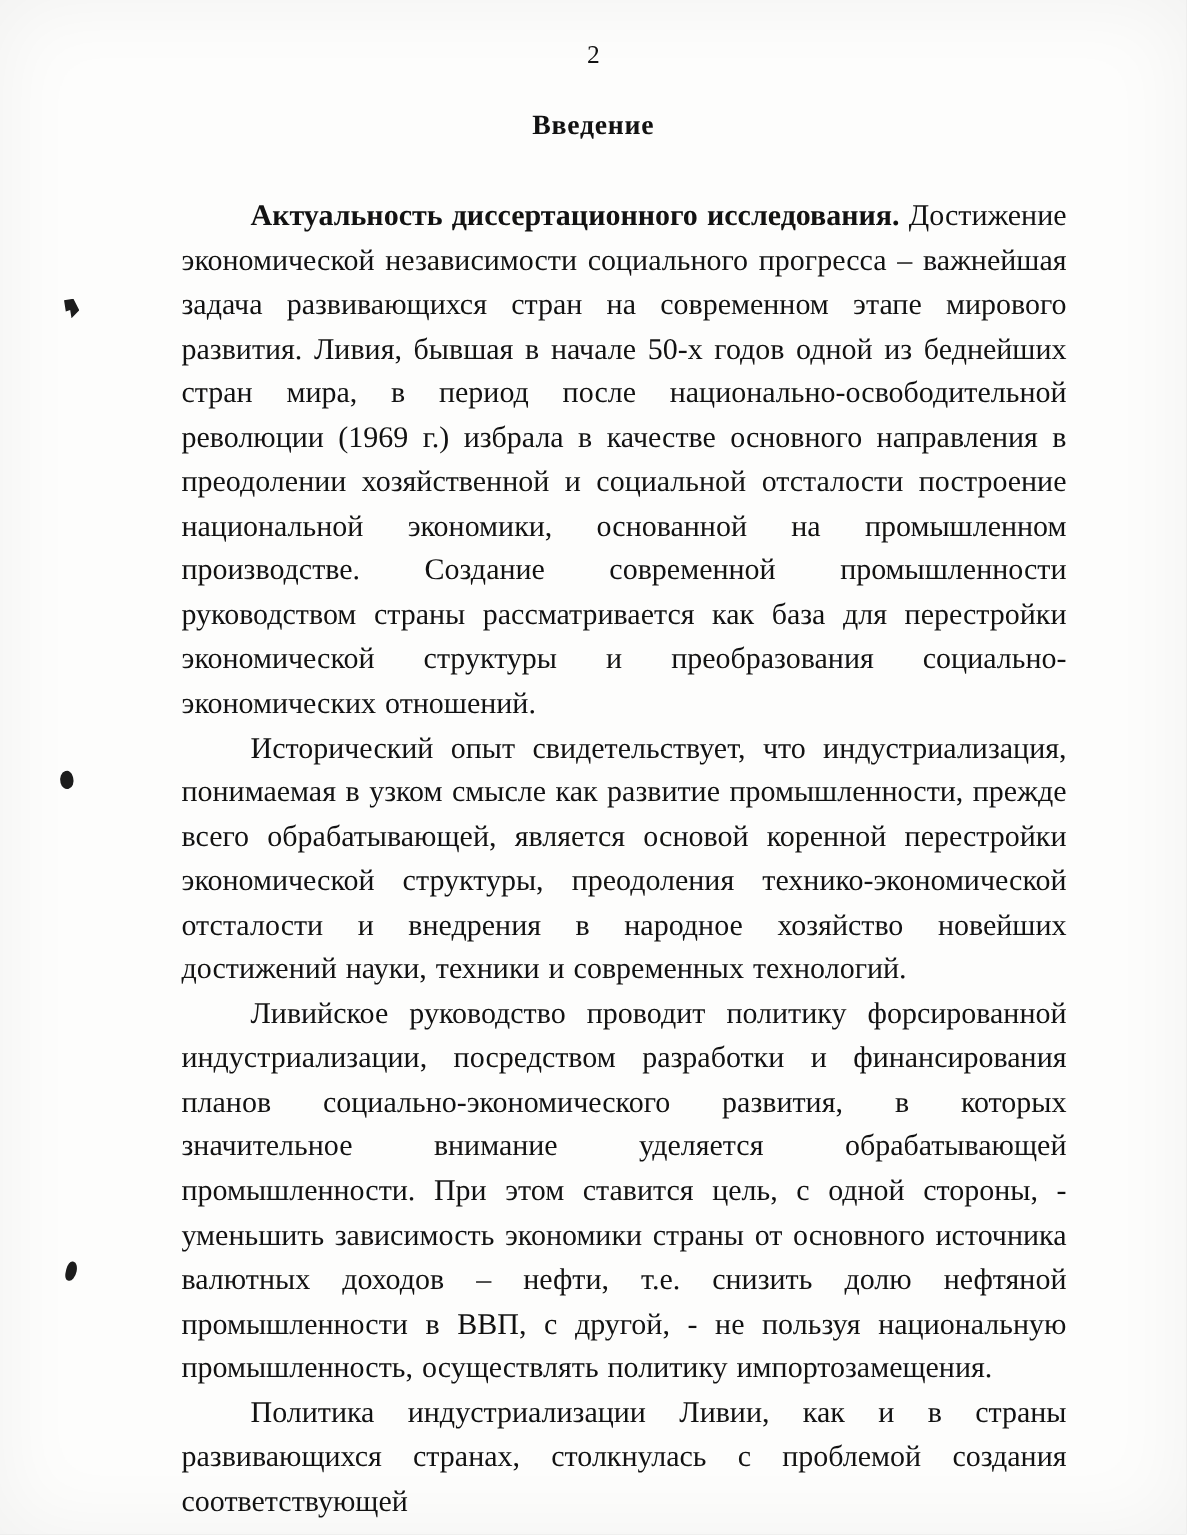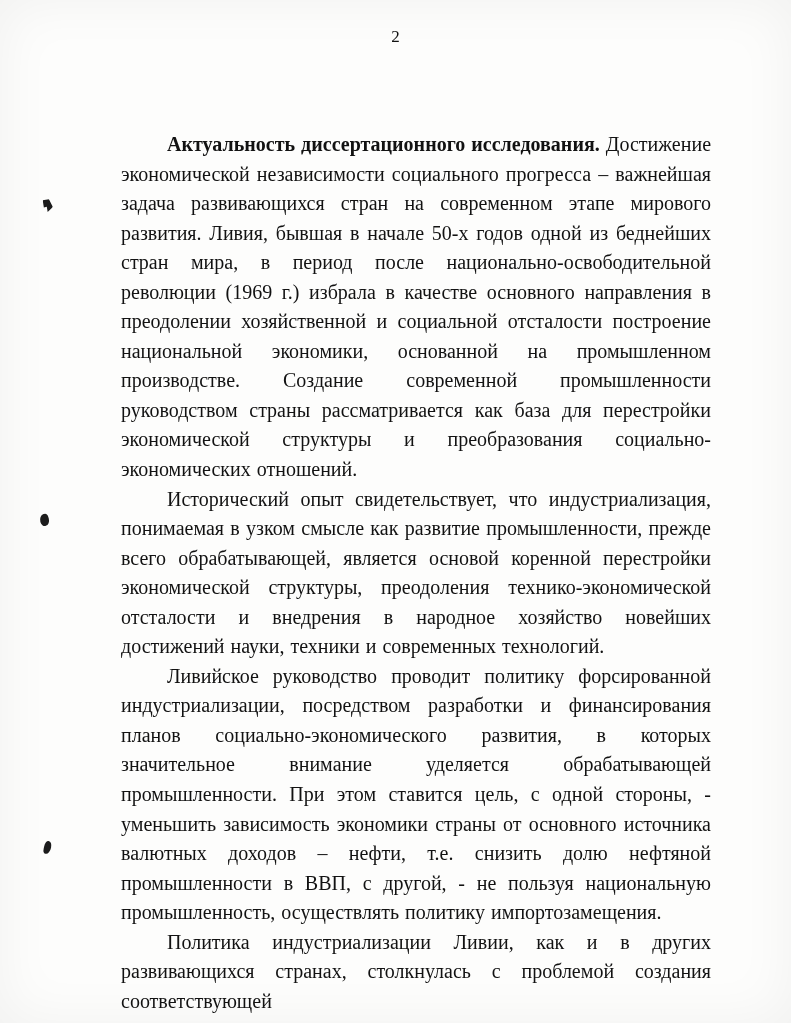--- a/index.html
+++ b/index.html
@@ -88,33 +88,34 @@
     transform: rotate(12deg);
   }
 </style>
 </head>
 <body>
 
 <div class="page">
 
   <div class="page-number">2</div>
 
+  <h1 class="doc-title">Введение</h1>
 
   <div class="content">
 
     <p class="para">
       <span class="lead">Актуальность диссертационного исследования.</span>
       <span>Достижение экономической независимости социального прогресса – важнейшая задача развивающихся стран на современном этапе мирового развития. Ливия, бывшая в начале 50-х годов одной из беднейших стран мира, в период после национально-освободительной революции (1969 г.) избрала в качестве основного направления в преодолении хозяйственной и социальной отсталости построение национальной экономики, основанной на промышленном производстве. Создание современной промышленности руководством страны рассматривается как база для перестройки экономической структуры и преобразования социально-экономических отношений.</span>
     </p>
 
     <p class="para">Исторический опыт свидетельствует, что индустриализация, понимаемая в узком смысле как развитие промышленности, прежде всего обрабатывающей, является основой коренной перестройки экономической структуры, преодоления технико-экономической отсталости и внедрения в народное хозяйство новейших достижений науки, техники и современных технологий.</p>
 
     <p class="para">Ливийское руководство проводит политику форсированной индустриализации, посредством разработки и финансирования планов социально-экономического развития, в которых значительное внимание уделяется обрабатывающей промышленности. При этом ставится цель, с одной стороны, - уменьшить зависимость экономики страны от основного источника валютных доходов – нефти, т.е. снизить долю нефтяной промышленности в ВВП, с другой, - не пользуя национальную промышленность, осуществлять политику импортозамещения.</p>
 
-    <p class="para para-last">Политика индустриализации Ливии, как и в других развивающихся странах, столкнулась с проблемой создания соответствующей</p>
+    <p class="para para-last">Политика индустриализации Ливии, как и в страны развивающихся странах, столкнулась с проблемой создания соответствующей</p>
 
   </div>
 
   <span class="speck speck-1"></span>
   <span class="speck speck-2"></span>
   <span class="speck speck-3"></span>
 
 </div>
 
 </body></html>

